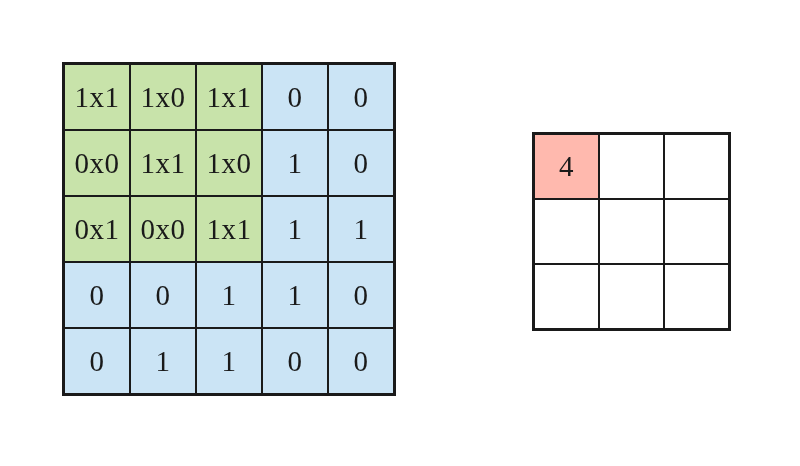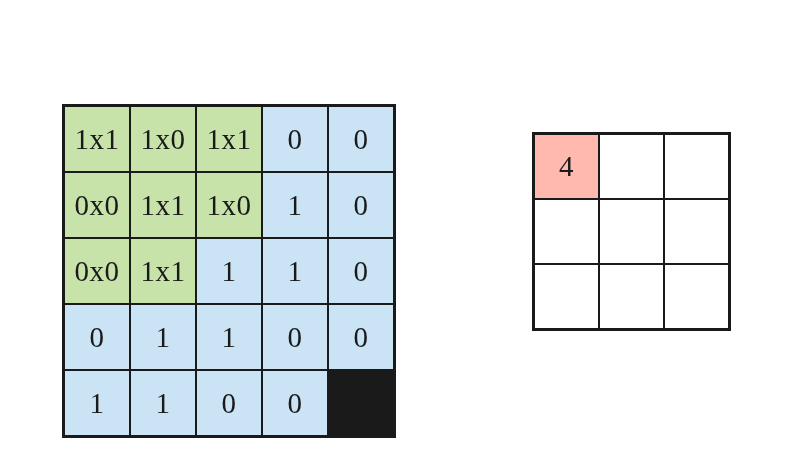--- a/index.html
+++ b/index.html
@@ -19,21 +19,20 @@
   .matrix {
     position: absolute;
     display: grid;
     border: 2px solid #1a1a1a;
     background: #1a1a1a;
   }
   .matrix-input {
     left: 62px; top: 62px;
     grid-template-columns: repeat(5, 66px);
     grid-template-rows: repeat(5, 66px);
-    margin-top: 42px;
   }
   .matrix-output {
     left: 532px; top: 132px;
     grid-template-columns: repeat(3, 65px);
     grid-template-rows: repeat(3, 65px);
   }
   .cell {
     border: 1px solid #1a1a1a;
     display: flex;
     align-items: center;
@@ -52,20 +51,21 @@
       <div class="cell" style="background: rgb(200, 227, 170);">1x1</div>
       <div class="cell" style="background: rgb(200, 227, 170);">1x0</div>
       <div class="cell" style="background: rgb(200, 227, 170);">1x1</div>
       <div class="cell" style="background: rgb(203, 228, 245);">0</div>
       <div class="cell" style="background: rgb(203, 228, 245);">0</div>
       <div class="cell" style="background: rgb(200, 227, 170);">0x0</div>
       <div class="cell" style="background: rgb(200, 227, 170);">1x1</div>
       <div class="cell" style="background: rgb(200, 227, 170);">1x0</div>
       <div class="cell" style="background: rgb(203, 228, 245);">1</div>
       <div class="cell" style="background: rgb(203, 228, 245);">0</div>
+      <div class="cell" style="background: rgb(200, 227, 170);">0x1</div>
       <div class="cell" style="background: rgb(200, 227, 170);">0x0</div>
       <div class="cell" style="background: rgb(200, 227, 170);">1x1</div>
       <div class="cell" style="background: rgb(203, 228, 245);">1</div>
       <div class="cell" style="background: rgb(203, 228, 245);">1</div>
       <div class="cell" style="background: rgb(203, 228, 245);">0</div>
       <div class="cell" style="background: rgb(203, 228, 245);">0</div>
       <div class="cell" style="background: rgb(203, 228, 245);">1</div>
       <div class="cell" style="background: rgb(203, 228, 245);">1</div>
       <div class="cell" style="background: rgb(203, 228, 245);">0</div>
       <div class="cell" style="background: rgb(203, 228, 245);">0</div>

